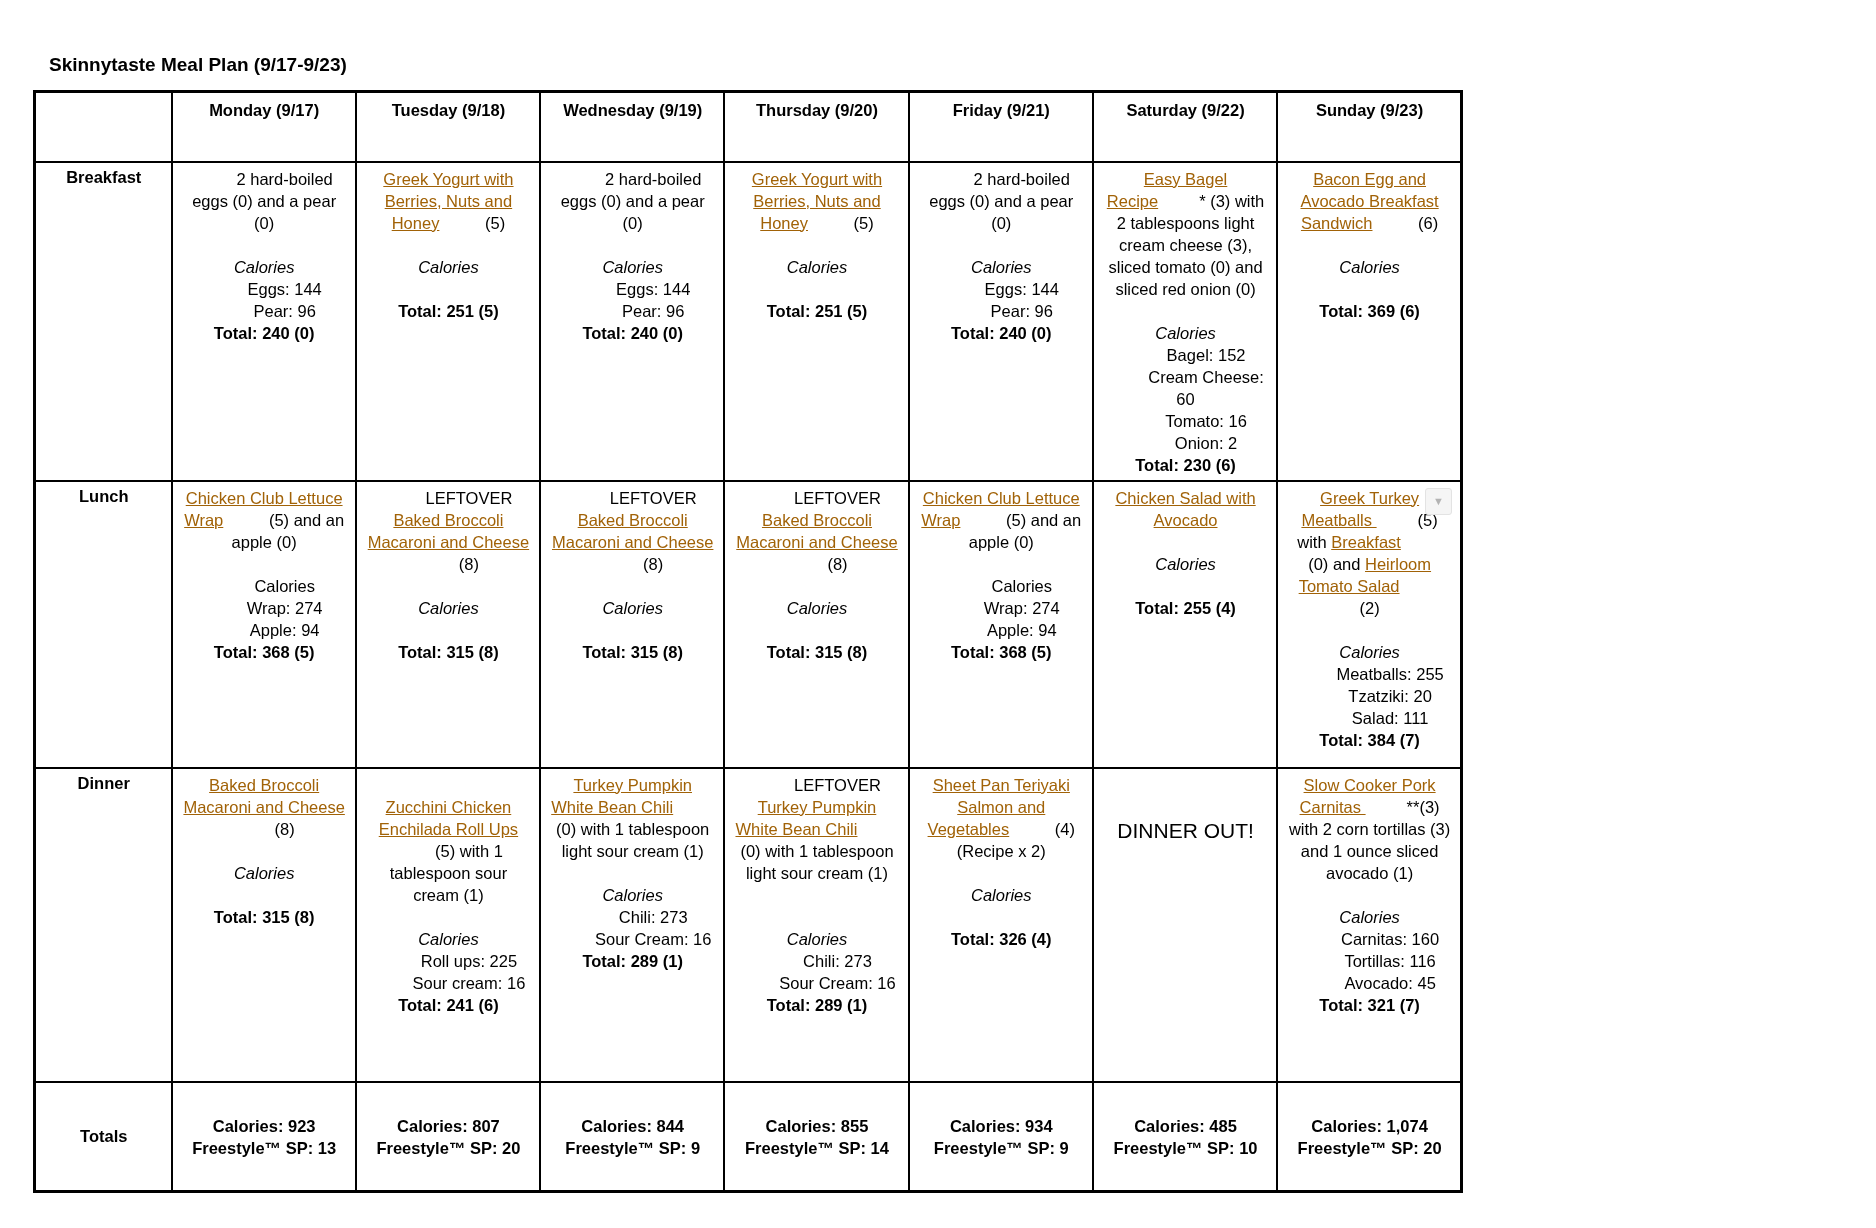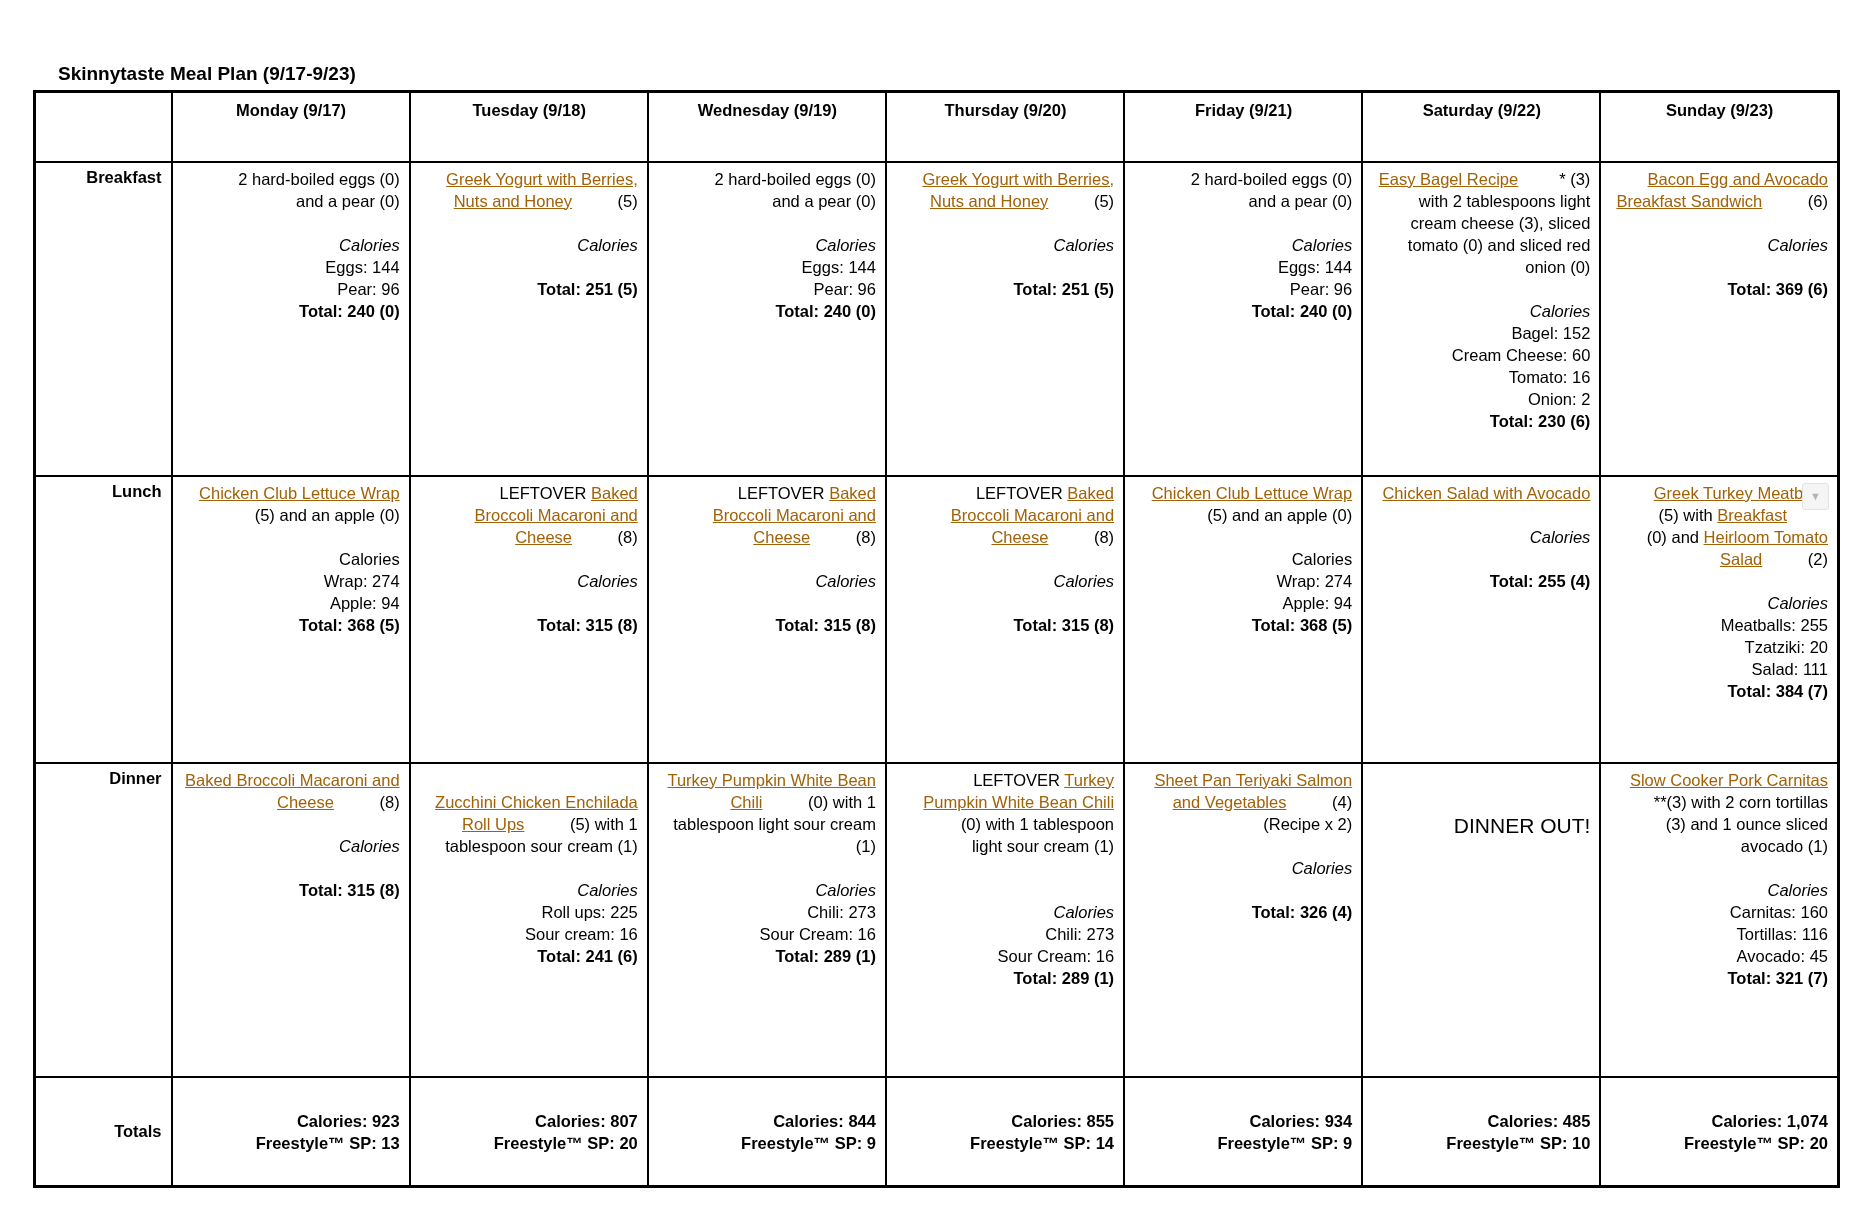--- a/index.html
+++ b/index.html
@@ -10,38 +10,38 @@
     background: #ffffff;
     font-family: "Liberation Sans", sans-serif;
     color: #000000;
   }
   .title {
     position: absolute;
     left: 45px;
     top: 50px;
     font-size: 19px;
     font-weight: bold;
-    margin: 13px;
+    margin: 4px;
     text-align: right;
   }
   table.plan {
     position: absolute;
     left: 33px;
     top: 90px;
-    width: 1807px;
+    width: 1430px;
     border-collapse: collapse;
     table-layout: fixed;
     border: 3px solid #000;
   }
   table.plan th, table.plan td {
     border: 2px solid #000;
     vertical-align: top;
     padding: 5px 9px 4px 10px;
     font-size: 16.5px;
-    text-align: right;
+    text-align: center;
     overflow: hidden;
   }
   table.plan thead tr { height: 70px; }
   thead th {
     text-align: center !important;
     font-size: 18px;
     font-weight: bold;
     padding-top: 8px !important;
   }
   tr.r-breakfast { height: 314px; }

